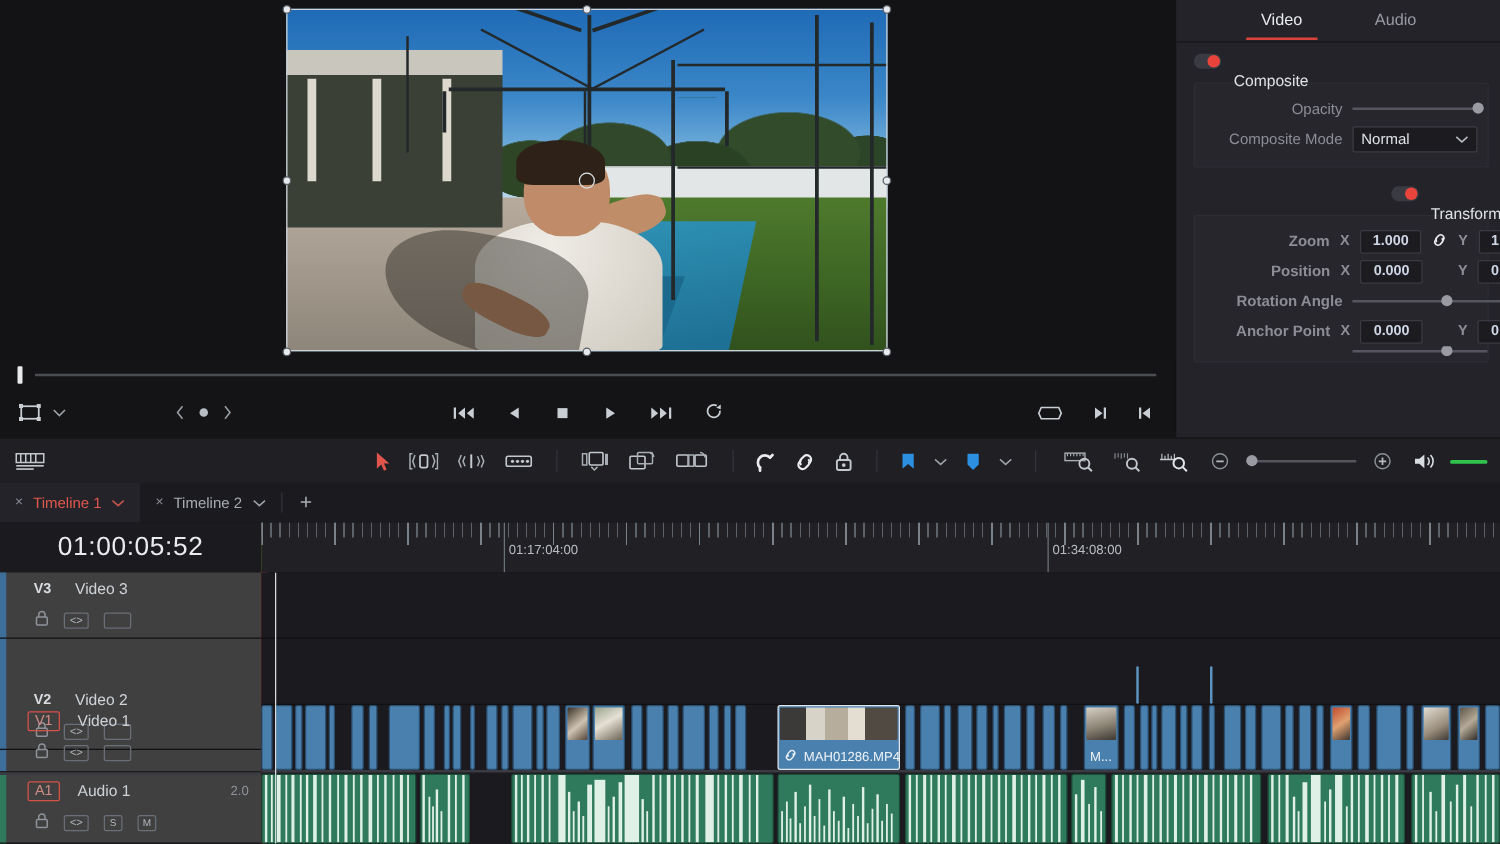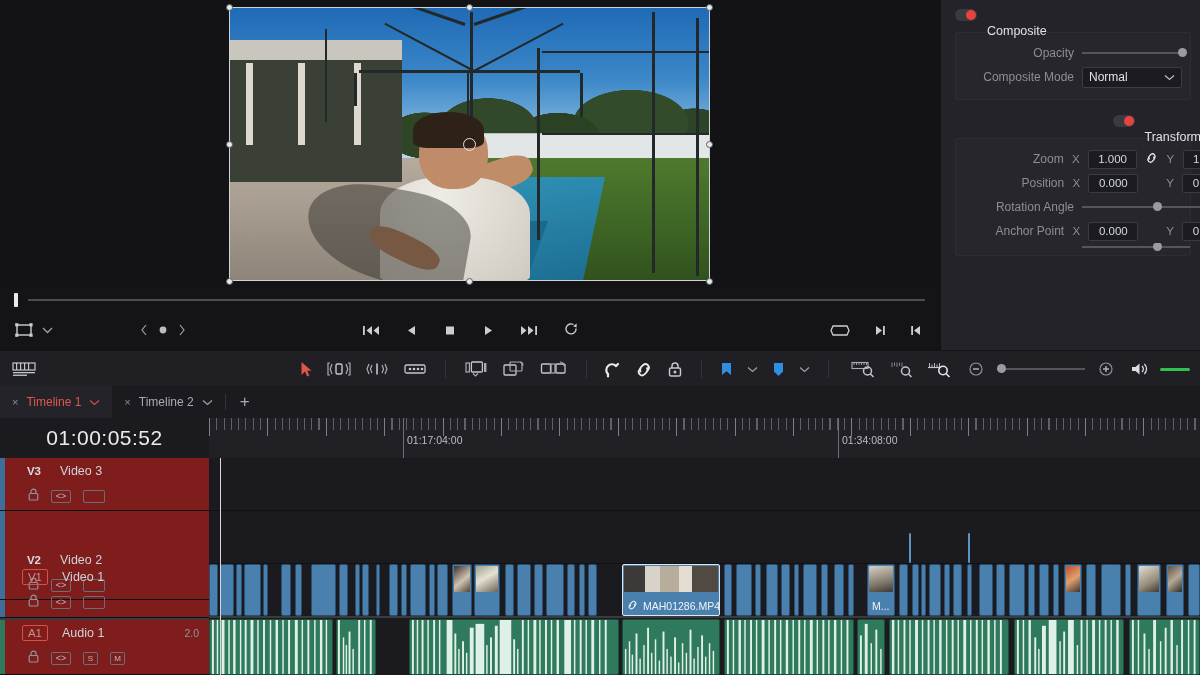--- a/index.html
+++ b/index.html
@@ -104,21 +104,21 @@
   .tc-box{position:absolute;left:0;top:0;width:209px;height:40px;background:#1b1b1f;display:flex;align-items:center;justify-content:center;border-right:1px solid #84cc16;}
   .tc{font-size:21px;color:#e9ebee;letter-spacing:.5px;font-family:"Liberation Sans",sans-serif;}
   .ruler{position:absolute;left:209px;top:0;width:991px;height:40px;background:#202025;border-bottom:1px solid #0f0f12;overflow:hidden;}
   .ticks{position:absolute;left:0;top:0;width:991px;height:12px;
      background:repeating-linear-gradient(90deg,#5d626a 0 1px,transparent 1px 7.3px);}
   .ticks2{position:absolute;left:0;top:0;width:991px;height:18px;
      background:repeating-linear-gradient(90deg,#7b818a 0 1px,transparent 1px 58.4px);}
   .rl-label{position:absolute;top:16px;font-size:10.5px;color:#b9bec4;padding-left:4px;}
   .rl-mark{position:absolute;top:0;width:1px;height:40px;background:#6c727a;}
 
-  .hdr-col{position:absolute;left:0;top:40px;width:209px;height:217px;background:#7f1d1d;border-right:5px solid #b91c1c;}
+  .hdr-col{position:absolute;left:0;top:40px;width:209px;height:217px;background:#404040;border-right:5px solid #b91c1c;}
   .trk-strip{position:absolute;left:0;width:5px;}
   .trk-hdr{position:absolute;left:0;width:209px;box-sizing:border-box;border-bottom:1px solid #111114;}
   .trk-row1{display:flex;align-items:center;height:26px;padding-left:22px;gap:14px;}
   .trk-badge{font-size:11.5px;font-weight:bold;color:#d8dce1;width:24px;text-align:center;}
   .trk-badge.armed{color:#cf8c85;border:1px solid #d8504a;border-radius:2px;padding:1px 0;font-weight:normal;}
   .trk-name{font-size:12.5px;color:#ced3d8;}
   .trk-extra{margin-left:auto;margin-right:10px;font-size:10.5px;color:#8e939a;}
   .trk-row2{display:flex;align-items:center;height:24px;padding-left:28px;gap:12px;}
   .mini-btn{width:20px;height:13px;border:1px solid #6a6f77;border-radius:2px;display:inline-flex;align-items:center;justify-content:center;font-size:9px;color:#b6bbc1;box-sizing:border-box;}
   .sq-btn{width:15px;height:13px;border:1px solid #6a6f77;border-radius:2px;box-sizing:border-box;display:inline-flex;align-items:center;justify-content:center;font-size:8px;color:#b6bbc1;}
@@ -284,20 +284,24 @@
           <svg width="12" height="13" viewBox="0 0 12 13">
               <rect x="1.2" y="2" width="1.8" height="9" fill="#c9ced4"></rect>
               <path d="M10 2 L10 11 L4 6.5 Z" fill="#c9ced4"></path>
             </svg>
         </span>
       </div>
     </div>
   </div>
 
   <div class="inspector">
+    <div class="insp-tabs">
+      <div class="insp-tab active">Video</div>
+      <div class="insp-tab">Audio</div>
+    </div>
 
     <div class="sec-head">
       <span class="toggle"></span>
       <span class="sec-title">Composite</span>
     </div>
     <div class="sec-body">
       <div class="prm">
         <span class="prm-label">Opacity</span>
         <span class="slider">
           <span class="trk"></span>
@@ -314,21 +318,21 @@
               </svg>
           </span>
         </span>
       </div>
     </div>
 
     <div class="sec-head" style="margin-top:6px;justify-content:flex-end;">
       <span class="toggle"></span>
       <span class="sec-title">Transform</span>
     </div>
-    <div class="sec-body" style="padding-bottom:4px;">
+    <div class="sec-body" style="padding-bottom:4px;font-weight:bold;">
       <div class="prm">
         <span class="prm-label">Zoom</span>
         <span class="xy">X</span>
         <span class="numfield">1.000</span>
         <span class="link-ic">
           <svg width="13" height="12" viewBox="0 0 13 12">
               <path d="M4.5 7.5 a2.6 2.6 0 0 1 0-3.6 l1.6-1.6 a2.6 2.6 0 0 1 3.6 3.6 L8.6 6.4" fill="none" stroke="#e9ebee" stroke-width="1.3"></path>
               <path d="M8.5 4.5 a2.6 2.6 0 0 1 0 3.6 L6.9 9.7 a2.6 2.6 0 0 1-3.6-3.6 L4.4 5.6" fill="none" stroke="#e9ebee" stroke-width="1.3"></path>
             </svg>
         </span>

